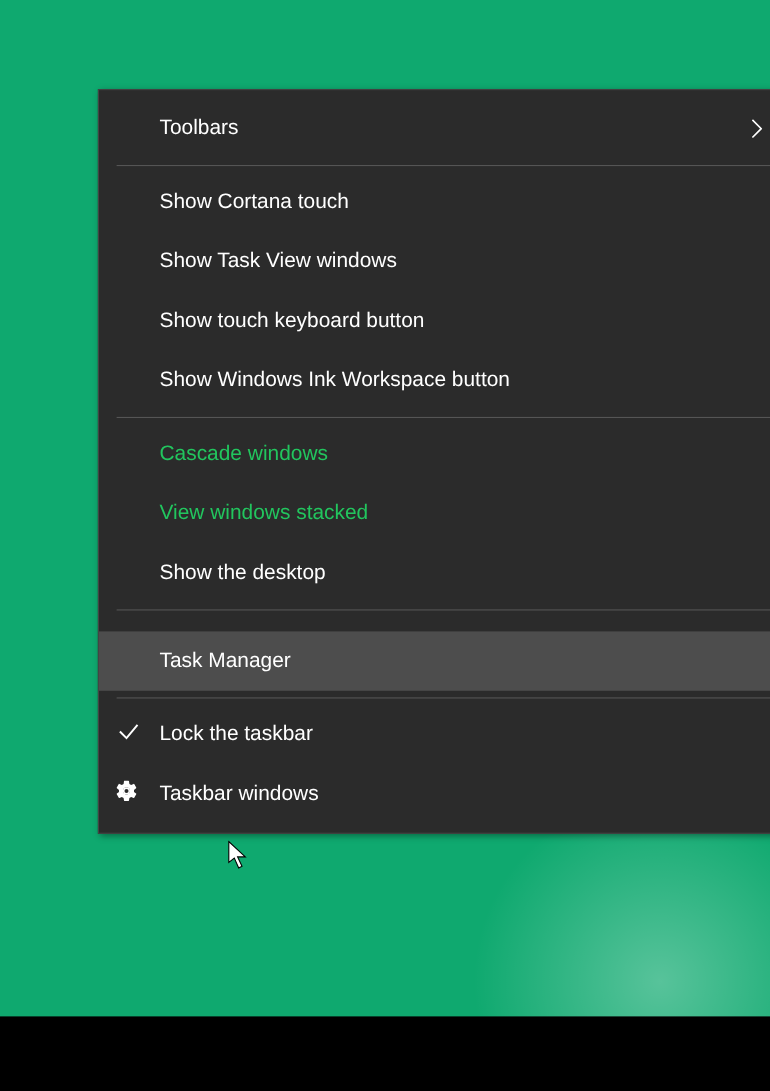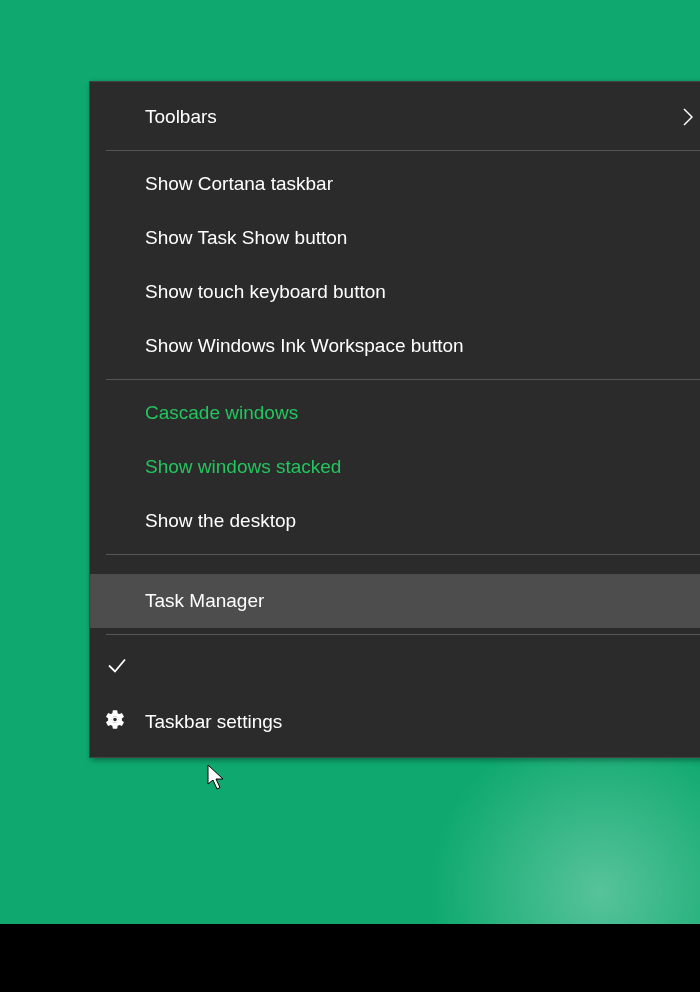--- a/index.html
+++ b/index.html
@@ -115,44 +115,44 @@
       <svg width="10" height="18" viewBox="0 0 10 18">
           <path d="M1 1 L9 9 L1 17" stroke="#fff" stroke-width="1.5" fill="none"></path>
         </svg>
     </span>
   </div>
 
   <div class="separator"></div>
 
 
   <div class="menu-item">
-    <span class="label">Show Cortana taskbar</span>
+    <span class="label">Show Cortana touch</span>
   </div>
 
   <div class="menu-item">
-    <span class="label">Show Task Show button</span>
+    <span class="label">Show Task View windows</span>
   </div>
 
 
   <div class="menu-item">
     <span class="label">Show touch keyboard button</span>
   </div>
 
   <div class="menu-item">
     <span class="label">Show Windows Ink Workspace button</span>
   </div>
 
   <div class="separator"></div>
 
   <div class="menu-item disabled">
     <span class="label">Cascade windows</span>
   </div>
 
   <div class="menu-item disabled">
-    <span class="label">Show windows stacked</span>
+    <span class="label">View windows stacked</span>
   </div>
 
 
   <div class="menu-item">
     <span class="label">Show the desktop</span>
   </div>
 
   <div class="separator"></div>
 
   <div class="menu-item highlighted">
@@ -160,30 +160,31 @@
   </div>
 
   <div class="separator"></div>
 
   <div class="menu-item">
     <span class="check-icon">
       <svg width="22" height="22" viewBox="0 0 22 22">
           <path d="M3 11 L9 17 L19 5" stroke="#fff" stroke-width="1.8" fill="none"></path>
         </svg>
     </span>
+    <span class="label">Lock the taskbar</span>
   </div>
 
   <div class="menu-item">
     <span class="gear-icon">
       <svg width="22" height="22" viewBox="0 0 24 24">
         <path fill="#fff" d="M12 8.5a3.5 3.5 0 1 0 0 7 3.5 3.5 0 0 0 0-7zm0 5.5a2 2 0 1 1 0-4 2 2 0 0 1 0 4z"></path>
         <path fill="#fff" d="M19.43 12.98c.04-.32.07-.64.07-.98s-.03-.66-.07-.98l2.11-1.65c.19-.15.24-.42.12-.64l-2-3.46a.5.5 0 0 0-.61-.22l-2.49 1c-.52-.4-1.08-.73-1.69-.98l-.38-2.65A.488.488 0 0 0 14 2h-4c-.25 0-.46.18-.49.42l-.38 2.65c-.61.25-1.17.59-1.69.98l-2.49-1a.566.566 0 0 0-.18-.03c-.17 0-.34.09-.43.25l-2 3.46c-.13.22-.07.49.12.64l2.11 1.65c-.04.32-.07.65-.07.98s.03.66.07.98l-2.11 1.65c-.19.15-.24.42-.12.64l2 3.46c.09.16.26.25.43.25.06 0 .12-.01.18-.03l2.49-1c.52.4 1.08.73 1.69.98l.38 2.65c.03.24.24.42.49.42h4c.25 0 .46-.18.49-.42l.38-2.65c.61-.25 1.17-.59 1.69-.98l2.49 1c.06.02.12.03.18.03.17 0 .34-.09.43-.25l2-3.46c.12-.22.07-.49-.12-.64l-2.11-1.65zM12 15.5c-1.93 0-3.5-1.57-3.5-3.5s1.57-3.5 3.5-3.5 3.5 1.57 3.5 3.5-1.57 3.5-3.5 3.5z"></path>
       </svg>
     </span>
-    <span class="label">Taskbar settings</span>
+    <span class="label">Taskbar windows</span>
   </div>
 
 </div>
 
 <div class="cursor">
   <svg width="20" height="28" viewBox="0 0 20 28">
     <path d="M1 1 L1 20 L6 16 L10 25 L13 23.5 L9 15 L16 15 Z" fill="#fff" stroke="#000" stroke-width="1"></path>
   </svg>
 </div>
 

